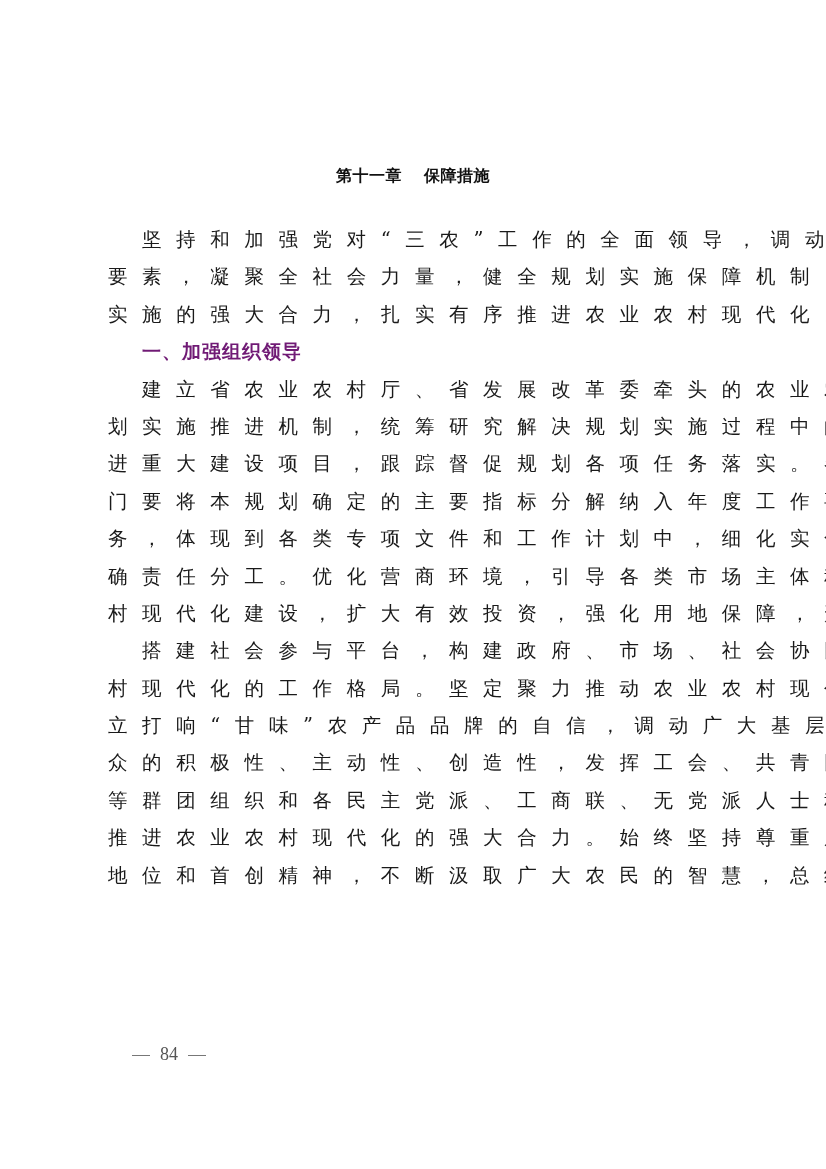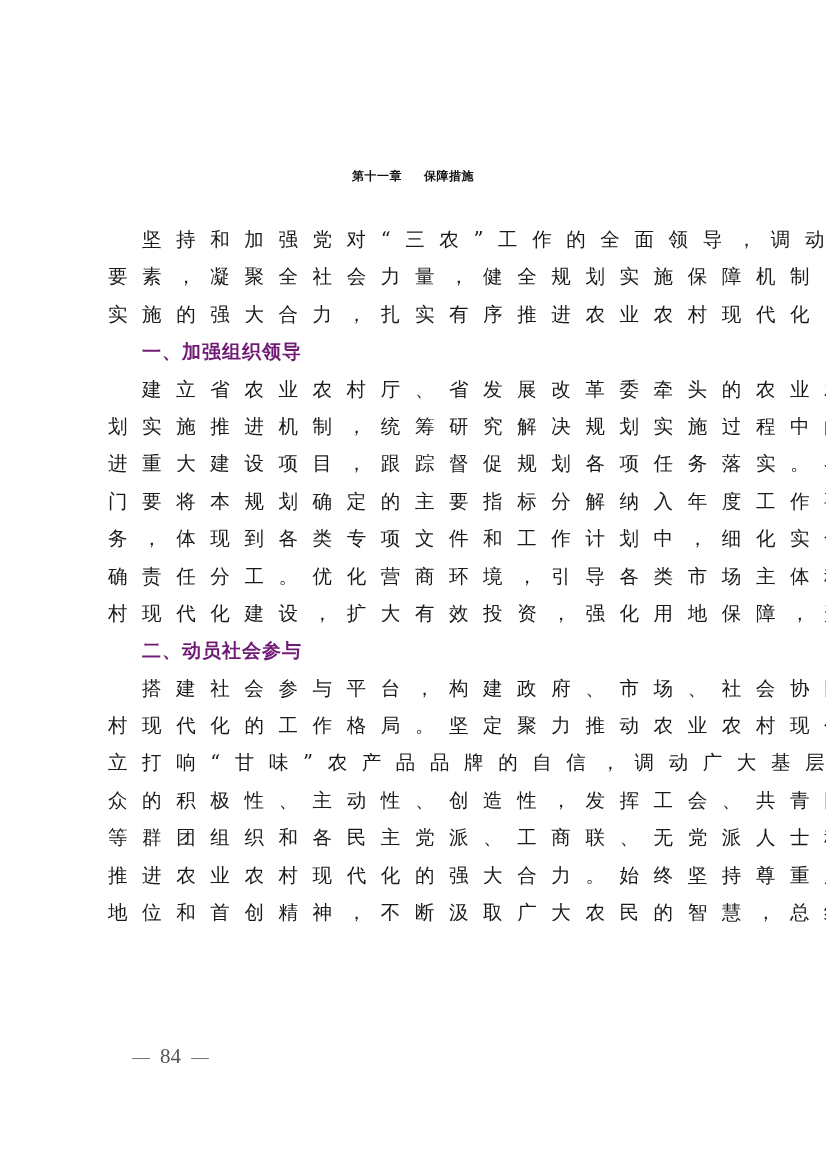--- a/index.html
+++ b/index.html
@@ -22,21 +22,21 @@
       height: 1169px;
     }
     .title {
       position: absolute;
       top: 161px;
       left: 0;
       width: 826px;
       text-align: center;
       font-family: "DejaVu Sans", "Liberation Sans", sans-serif;
       font-weight: bold;
-      font-size: 12px;
+      font-size: 16px;
       line-height: 30px;
       letter-spacing: 0.5px;
       color: #111;
     }
     .title .gap { display: inline-block; width: 22px; }
     .body-text {
       position: absolute;
       left: 108px;
       top: 221px;
       width: 616px;
@@ -59,21 +59,21 @@
       padding-left: 34px;
       letter-spacing: 1px;
       white-space: nowrap;
       color: #701a75;
     }
     .page-number {
       position: absolute;
       top: 1044px;
       left: 122px;
       font-family: "Liberation Serif", "DejaVu Serif", serif;
-      font-size: 21px;
+      font-size: 18px;
       color: #555;
       white-space: nowrap;
     }
     .page-number .dash {
       display: inline-block;
       width: 18px;
       height: 1px;
       background: #777;
       vertical-align: middle;
       margin: 0 10px;
@@ -100,21 +100,20 @@
     <div class="paragraph">
       <div class="line indent">建立省农业农村厅、省发展改革委牵头的农业农村现代化规</div>
       <div class="line">划实施推进机制，统筹研究解决规划实施过程中的重要问题，推</div>
       <div class="line">进重大建设项目，跟踪督促规划各项任务落实。各地、各有关部</div>
       <div class="line">门要将本规划确定的主要指标分解纳入年度工作要点和指标任</div>
       <div class="line">务，体现到各类专项文件和工作计划中，细化实化任务内容，明</div>
       <div class="line">确责任分工。优化营商环境，引导各类市场主体积极参与农业农</div>
       <div class="line">村现代化建设，扩大有效投资，强化用地保障，形成齐抓共推的</div>
     </div>
 
-    <div class="heading">二、动员社会参与</div>
     <div class="paragraph">
       <div class="line indent">搭建社会参与平台，构建政府、市场、社会协同推进农业农</div>
       <div class="line">村现代化的工作格局。坚定聚力推动农业农村现代化的信心，树</div>
       <div class="line">立打响“甘味”农产品品牌的自信，调动广大基层干部和农民群</div>
       <div class="line">众的积极性、主动性、创造性，发挥工会、共青团、妇联、科协</div>
       <div class="line">等群团组织和各民主党派、工商联、无党派人士积极作用，凝聚</div>
       <div class="line">推进农业农村现代化的强大合力。始终坚持尊重广大农民的主体</div>
       <div class="line">地位和首创精神，不断汲取广大农民的智慧，总结广大农民的创</div>
     </div>
 

